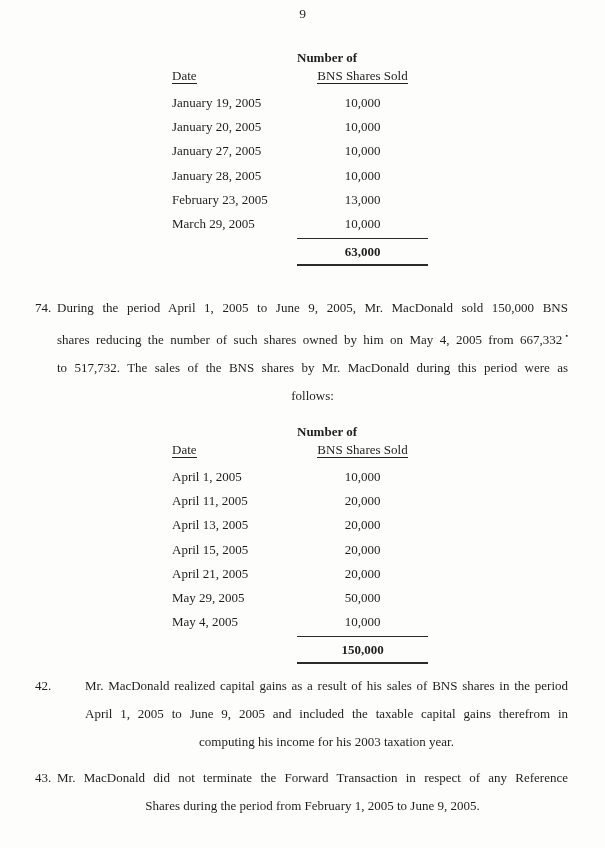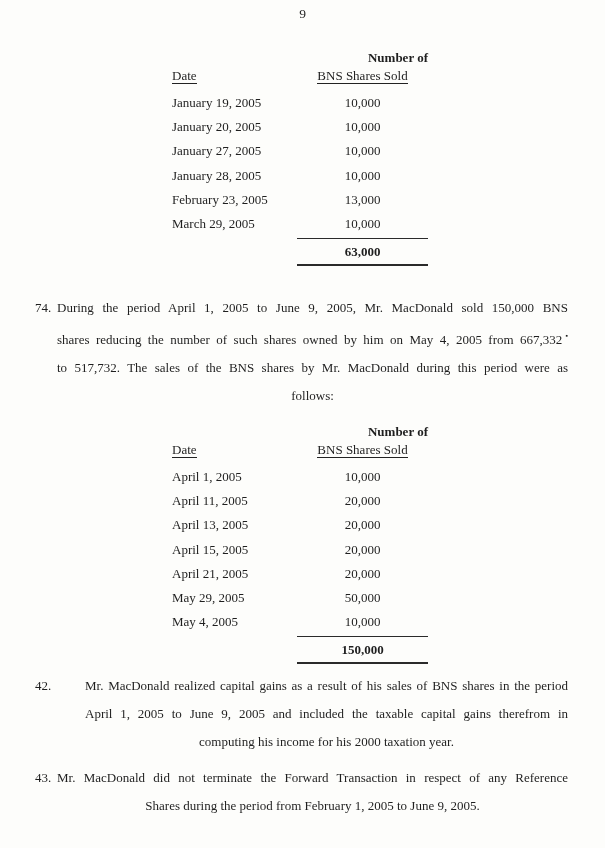--- a/index.html
+++ b/index.html
@@ -14,21 +14,21 @@
     overflow:hidden;
   }
   .pageno{
     position:absolute;top:6px;left:0;right:0;
     text-align:center;font-size:13.5px;
   }
   
   .tbl{position:absolute;left:172px;width:256px;}
   .tbl1{top:50px;}
   .tbl2{top:424px;}
-  .num-hdr1{margin-left:125px;width:131px;text-align:right;font-weight:700;line-height:16px;}
+  .num-hdr1{margin-left:125px;width:131px;text-align:left;font-weight:700;line-height:16px;}
   .hdr-row{display:flex;line-height:17px;margin-top:1px;}
   .date-hdr{width:125px;}
   .num-hdr2{width:131px;text-align:center;}
   .u{font-weight:400;border-bottom:1.4px solid #222;padding-bottom:0;}
   .rows{margin-top:7px;}
   .trow{display:flex;height:24.2px;align-items:center;}
   .trow .d{width:125px;}
   .trow .n{width:131px;text-align:center;}
   .total-wrap{margin-left:125px;width:131px;text-align:center;font-weight:bold;}
   .total-rule-top{border-top:1.4px solid #2a2a2a;margin-top:2px;}
@@ -142,21 +142,21 @@
       <div class="total-val">150,000</div>
       <div class="total-rule-bottom"></div>
     </div>
   </div>
 
   <div class="para p42">
     <div class="pnum">42.</div>
     <div class="ptext">
         <div class="jline">Mr. MacDonald realized capital gains as a result of his sales of BNS shares in the period</div>
         <div class="jline">April 1, 2005 to June 9, 2005 and included the taxable capital gains therefrom in</div>
-        <div class="lline">computing his income for his 2000 taxation year.</div>
+        <div class="lline">computing his income for his 2003 taxation year.</div>
       </div>
   </div>
 
   <div class="para p43">
     <div class="pnum">43.</div>
     <div class="ptext">
         <div class="jline">Mr. MacDonald did not terminate the Forward Transaction in respect of any Reference</div>
         <div class="lline">Shares during the period from February 1, 2005 to June 9, 2005.</div>
       </div>
   </div>

